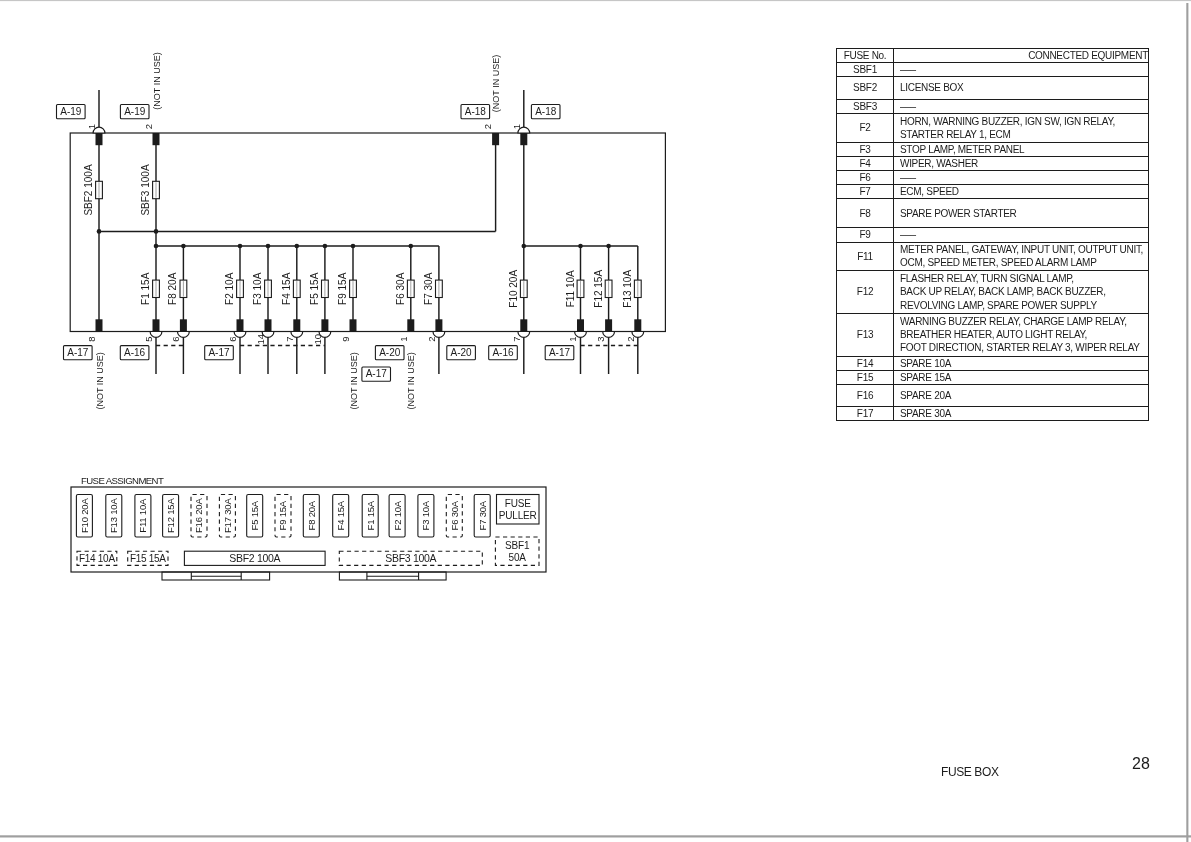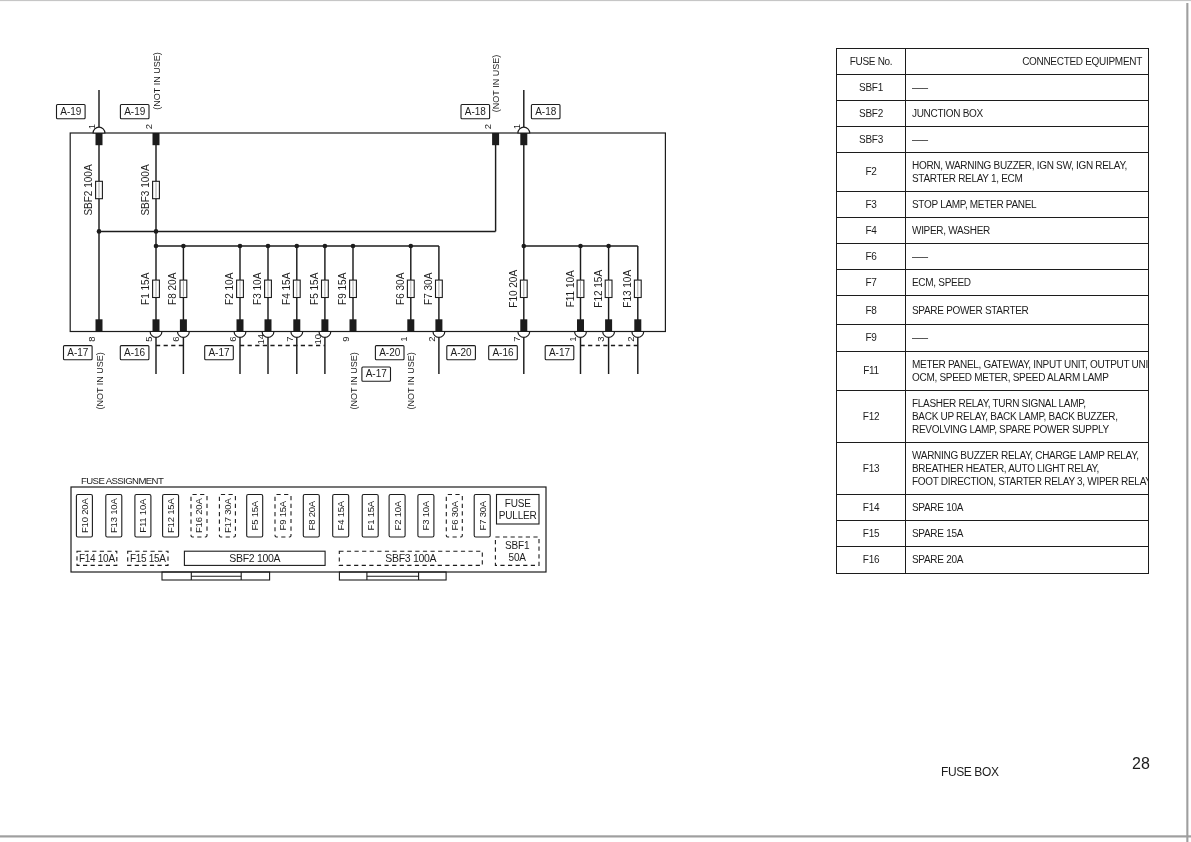--- a/index.html
+++ b/index.html
@@ -1,21 +1,21 @@
 <!DOCTYPE html>
 <html><head>
 <meta charset="utf-8">
 <style>
   html,body { margin:0; padding:0; background:#ffffff; }
   #page { position:relative; width:1191px; height:842px; background:#ffffff;
           font-family:"Liberation Sans", sans-serif; overflow:hidden; }
   svg text { font-family:"Liberation Sans", sans-serif; }
   #tbl { position:absolute; left:836px; top:47.5px; border-collapse:collapse; table-layout:fixed; width:313px; }
   #tbl td { border:1.1px solid #1c1c1c; color:#1c1c1c; font-size:10px; letter-spacing:-0.3px; line-height:13.1px;
-            padding:6px; vertical-align:middle; white-space:nowrap; overflow:hidden; }
+            padding:0; vertical-align:middle; white-space:nowrap; overflow:hidden; }
   #tbl td.c1 { width:56px; text-align:center; }
   #tbl td.c2 { text-align:left; padding-left:6px; }
   #tbl tr { height:14.2px; }
 </style>
 </head>
 <body>
 <div id="page">
 <svg width="1191" height="842" viewBox="0 0 1191 842" style="position:absolute;left:0;top:0">
 <rect x="70.2" y="133.0" width="595.1999999999999" height="198.5" fill="none" stroke="#1c1c1c" stroke-width="1.2"></rect>
 <line x1="99.0" y1="133.0" x2="99.0" y2="331.5" stroke="#1c1c1c" stroke-width="1.45"></line>
@@ -253,21 +253,21 @@
 <tr>
           <td class="c1 hd">FUSE No.</td>
           <td class="c2 hd" style="text-align:right;padding-left:0">CONNECTED EQUIPMENT</td>
         </tr>
 <tr style="height:14.2px">
           <td class="c1">SBF1</td>
           <td class="c2">–––</td>
         </tr>
 <tr style="height:23px">
           <td class="c1">SBF2</td>
-          <td class="c2">JUNCTION BOX</td>
+          <td class="c2">LICENSE BOX</td>
         </tr>
 <tr style="height:14.2px">
           <td class="c1">SBF3</td>
           <td class="c2">–––</td>
         </tr>
 <tr style="height:28.6px">
           <td class="c1">F2</td>
           <td class="c2">HORN, WARNING BUZZER, IGN SW, IGN RELAY,<br>STARTER RELAY 1, ECM</td>
         </tr>
 <tr style="height:14.2px">
@@ -310,16 +310,20 @@
           <td class="c1">F14</td>
           <td class="c2">SPARE 10A</td>
         </tr>
 <tr style="height:14.2px">
           <td class="c1">F15</td>
           <td class="c2">SPARE 15A</td>
         </tr>
 <tr style="height:22px">
           <td class="c1">F16</td>
           <td class="c2">SPARE 20A</td>
+        </tr>
+<tr style="height:14.2px">
+          <td class="c1">F17</td>
+          <td class="c2">SPARE 30A</td>
         </tr>
 </tbody>
     </table>
 </div>
 
 </body></html>

